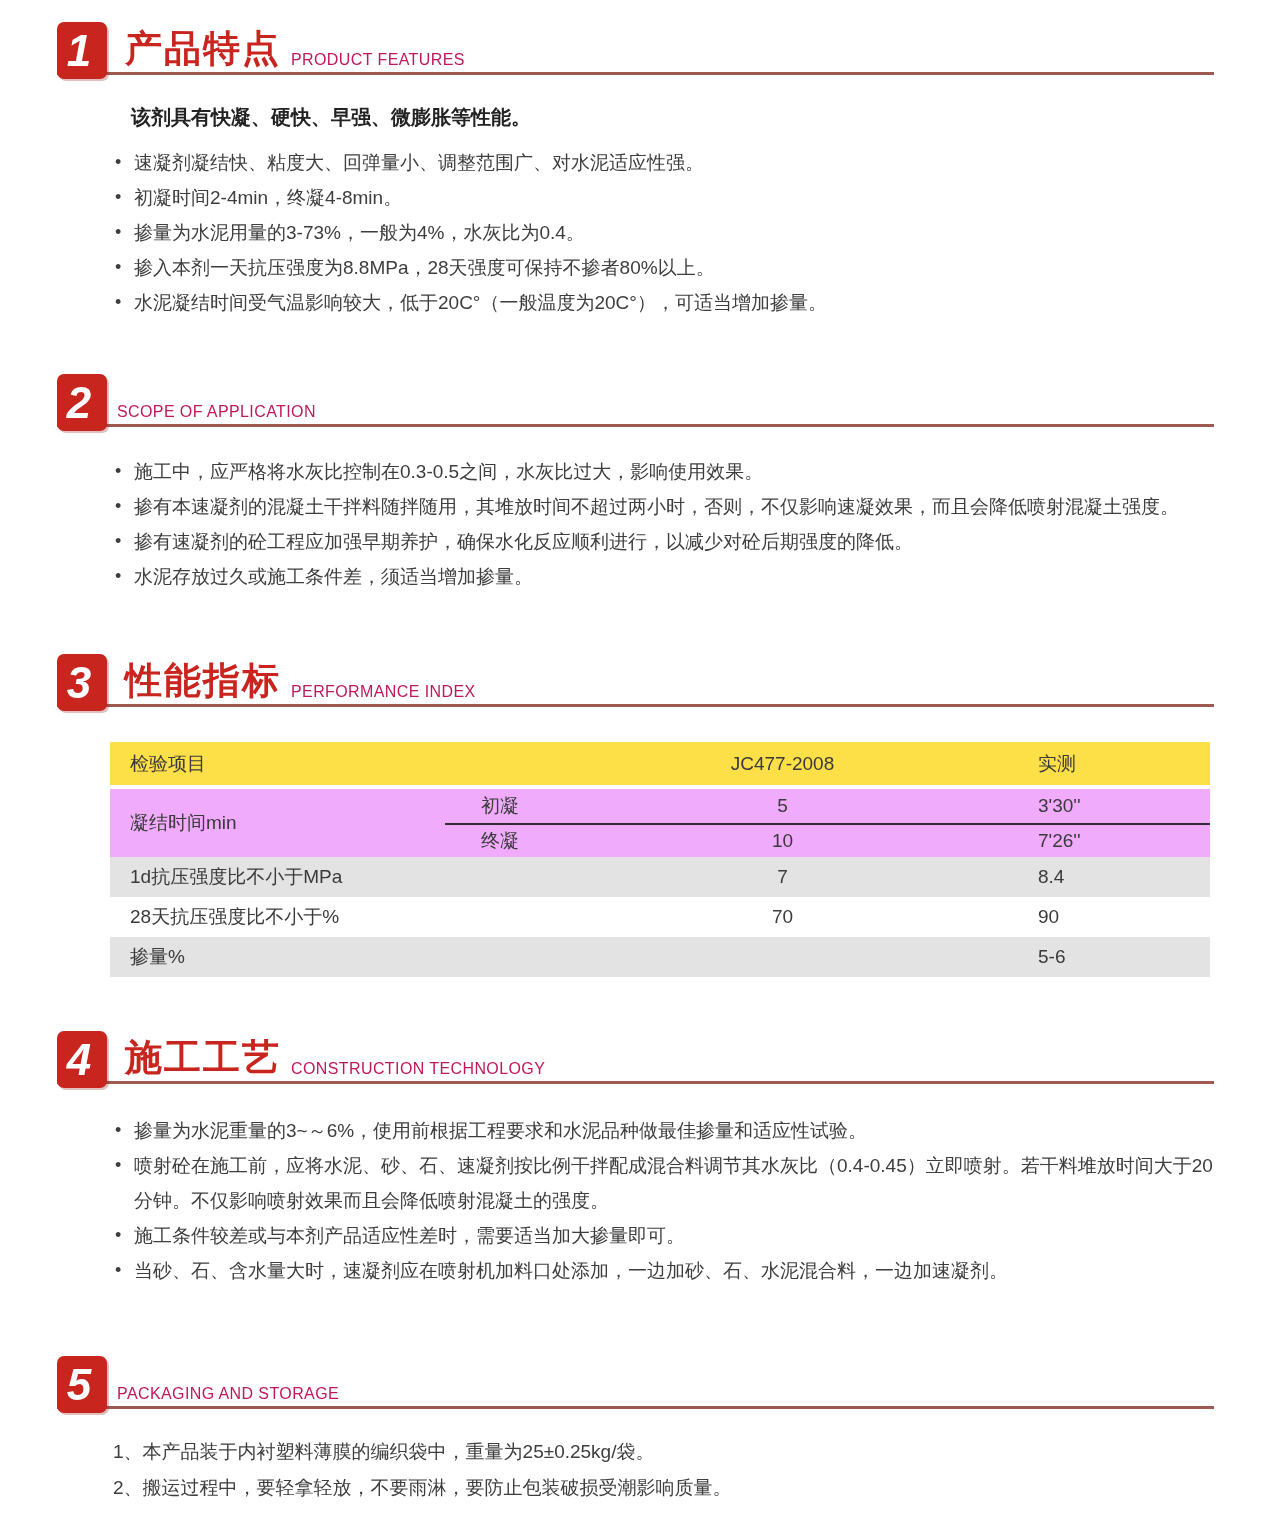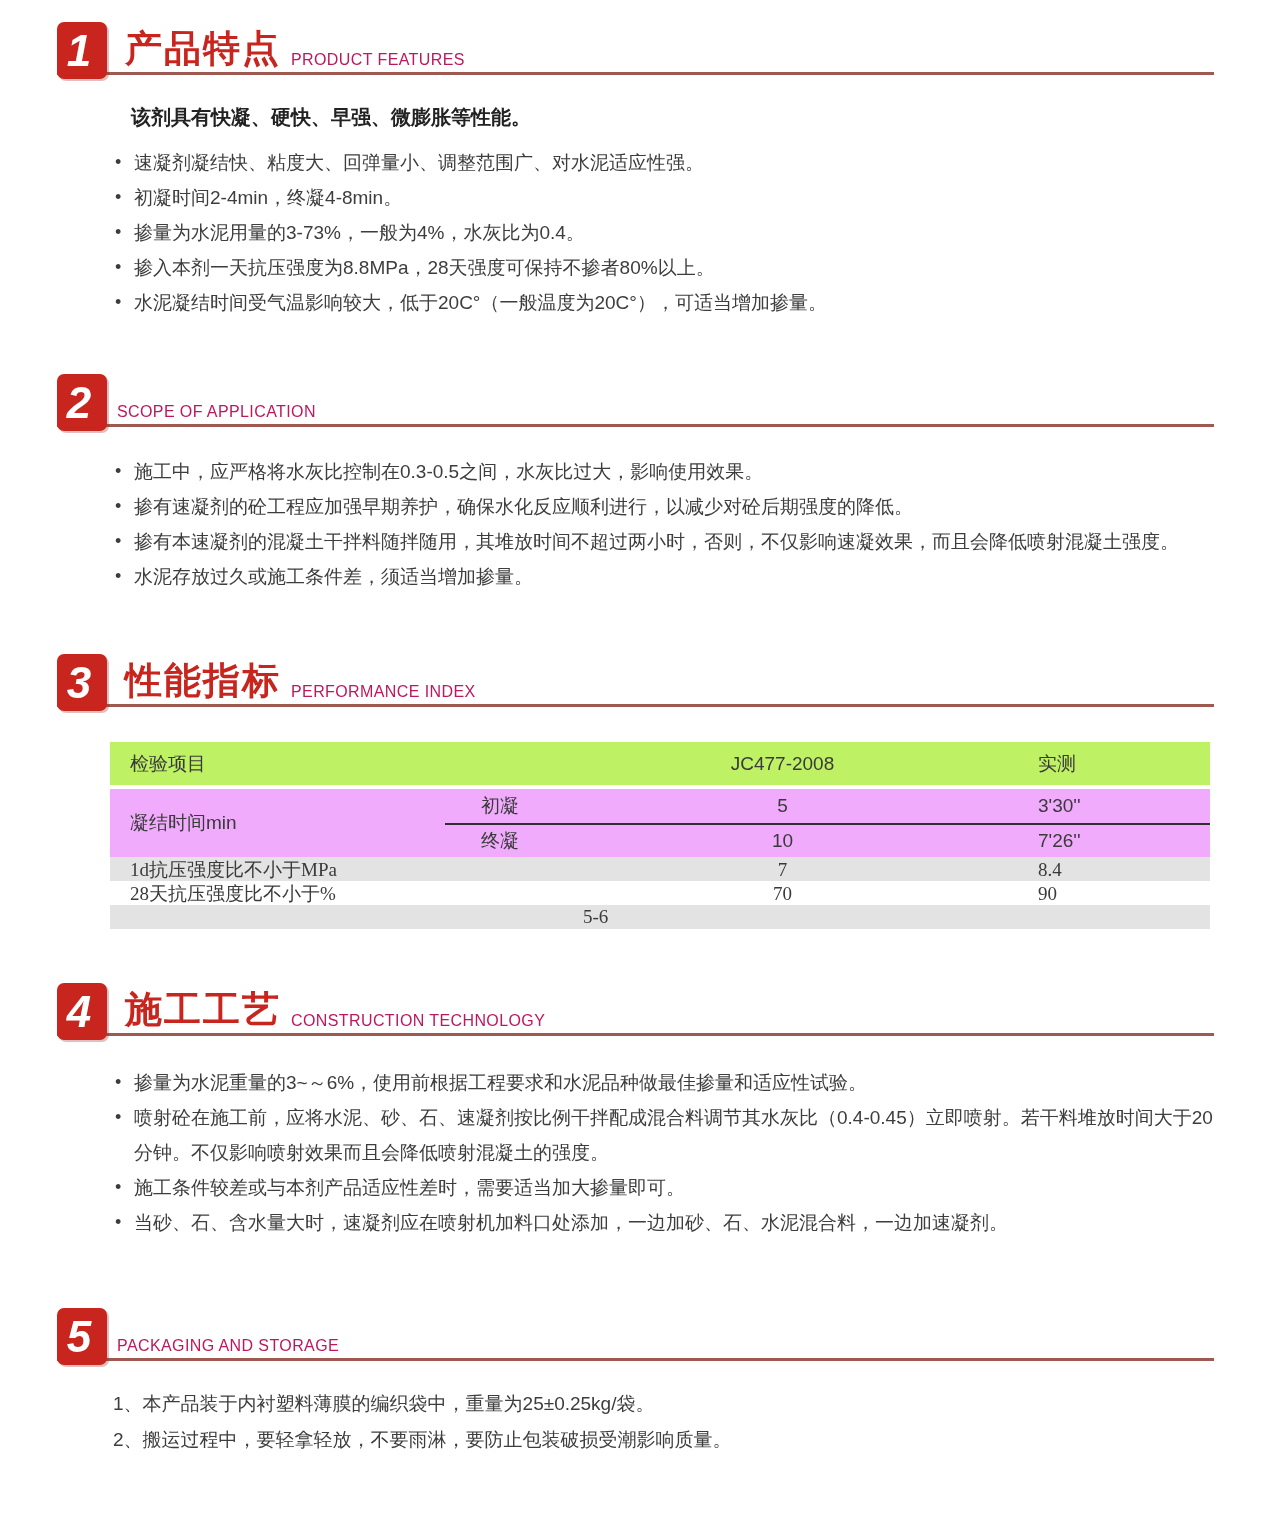--- a/index.html
+++ b/index.html
@@ -75,30 +75,30 @@
 
   
   .ptable {
     margin: 30px 70px 0 110px;
     font-size: 19px;
     color: #3a3a3a;
   }
   .trow { display: grid; align-items: center; }
   .thead {
     grid-template-columns: 335px 110px 455px 200px;
-    height: 43px; background: #bef264;
+    height: 43px; background: #fde047;
     margin-bottom: 4px;
   }
   .tsetting { grid-template-columns: 335px 765px; background: #f0abfc; }
   .subrow {
     display: grid; grid-template-columns: 110px 455px 200px;
     height: 34px; align-items: center;
   }
   .subrow.divided { border-top: 2px solid #2f2f2f; }
-  .tsimple { grid-template-columns: 445px 455px 200px; height: 24px; font-family: Liberation Serif, serif; }
+  .tsimple { grid-template-columns: 445px 455px 200px; height: 40px; }
   .shade { background: #e3e3e3; }
   .tsimple + .tsimple { margin-top: 0; }
   .c1 { padding-left: 20px; }
   .c2 { padding-left: 36px; }
   .c3 { text-align: center; }
   .c4 { padding-left: 28px; }
 
   
   #sec1 .sec-header { padding-top: 0; }
   .mt-s1 { margin-top: 22px; }
@@ -137,22 +137,22 @@
     <div class="sec-header mt-s2">
       <div class="sec-rule"></div>
       <div class="sec-badge">
         <span>2</span>
       </div>
       <span class="sec-subtitle">SCOPE OF APPLICATION</span>
     </div>
     <div class="content">
       <ul class="bullets" style="margin-top:22px;">
         <li>施工中，应严格将水灰比控制在0.3-0.5之间，水灰比过大，影响使用效果。</li>
+        <li>掺有本速凝剂的混凝土干拌料随拌随用，其堆放时间不超过两小时，否则，不仅影响速凝效果，而且会降低喷射混凝土强度。</li>
         <li>掺有速凝剂的砼工程应加强早期养护，确保水化反应顺利进行，以减少对砼后期强度的降低。</li>
-        <li>掺有本速凝剂的混凝土干拌料随拌随用，其堆放时间不超过两小时，否则，不仅影响速凝效果，而且会降低喷射混凝土强度。</li>
         <li>水泥存放过久或施工条件差，须适当增加掺量。</li>
       </ul>
     </div>
   </section>
 
   <section id="sec3">
     <div class="sec-header mt-s3">
       <div class="sec-rule"></div>
       <div class="sec-badge">
         <span>3</span>
@@ -189,20 +189,21 @@
         <div class="c1">1d抗压强度比不小于MPa</div>
         <div class="c3">7</div>
         <div class="c4">8.4</div>
       </div>
       <div class="trow tsimple">
         <div class="c1">28天抗压强度比不小于%</div>
         <div class="c3">70</div>
         <div class="c4">90</div>
       </div>
       <div class="trow tsimple shade">
+        <div class="c1">掺量%</div>
         <div class="c3"></div>
         <div class="c4">5-6</div>
       </div>
     </div>
   </section>
 
   <section id="sec4">
     <div class="sec-header mt-s4">
       <div class="sec-rule"></div>
       <div class="sec-badge">

